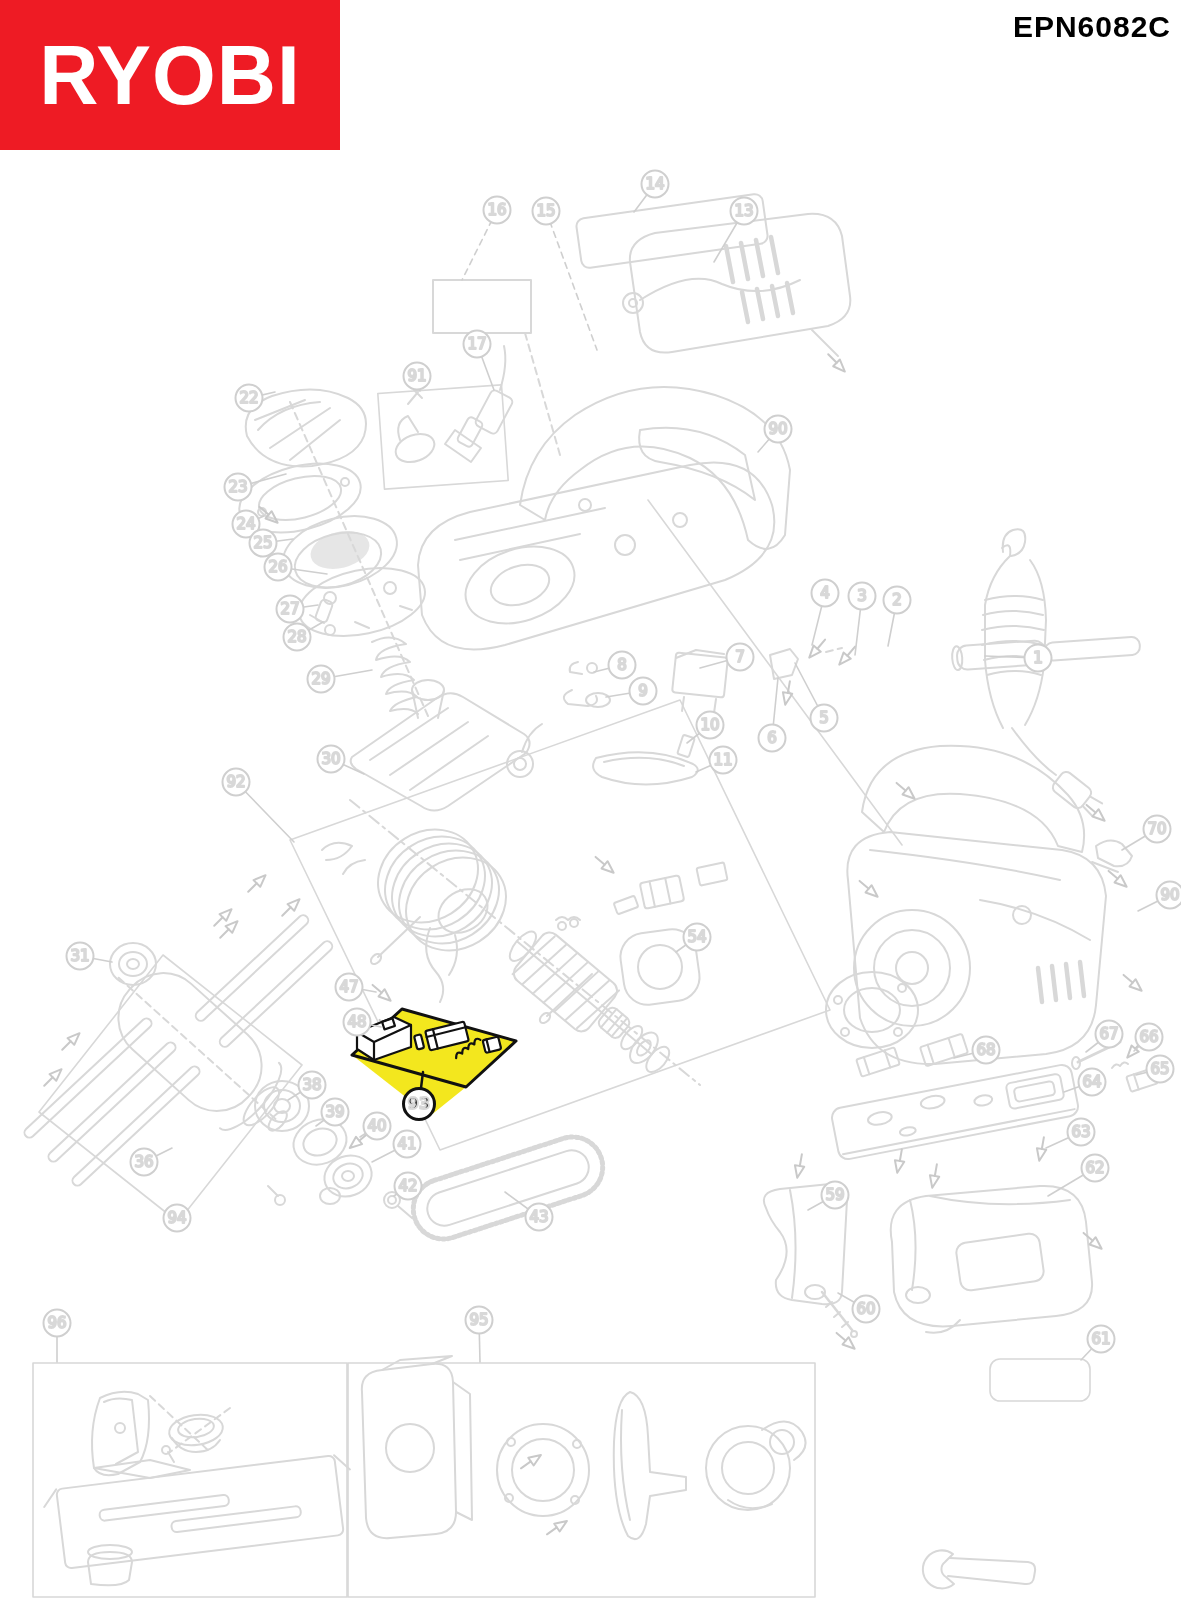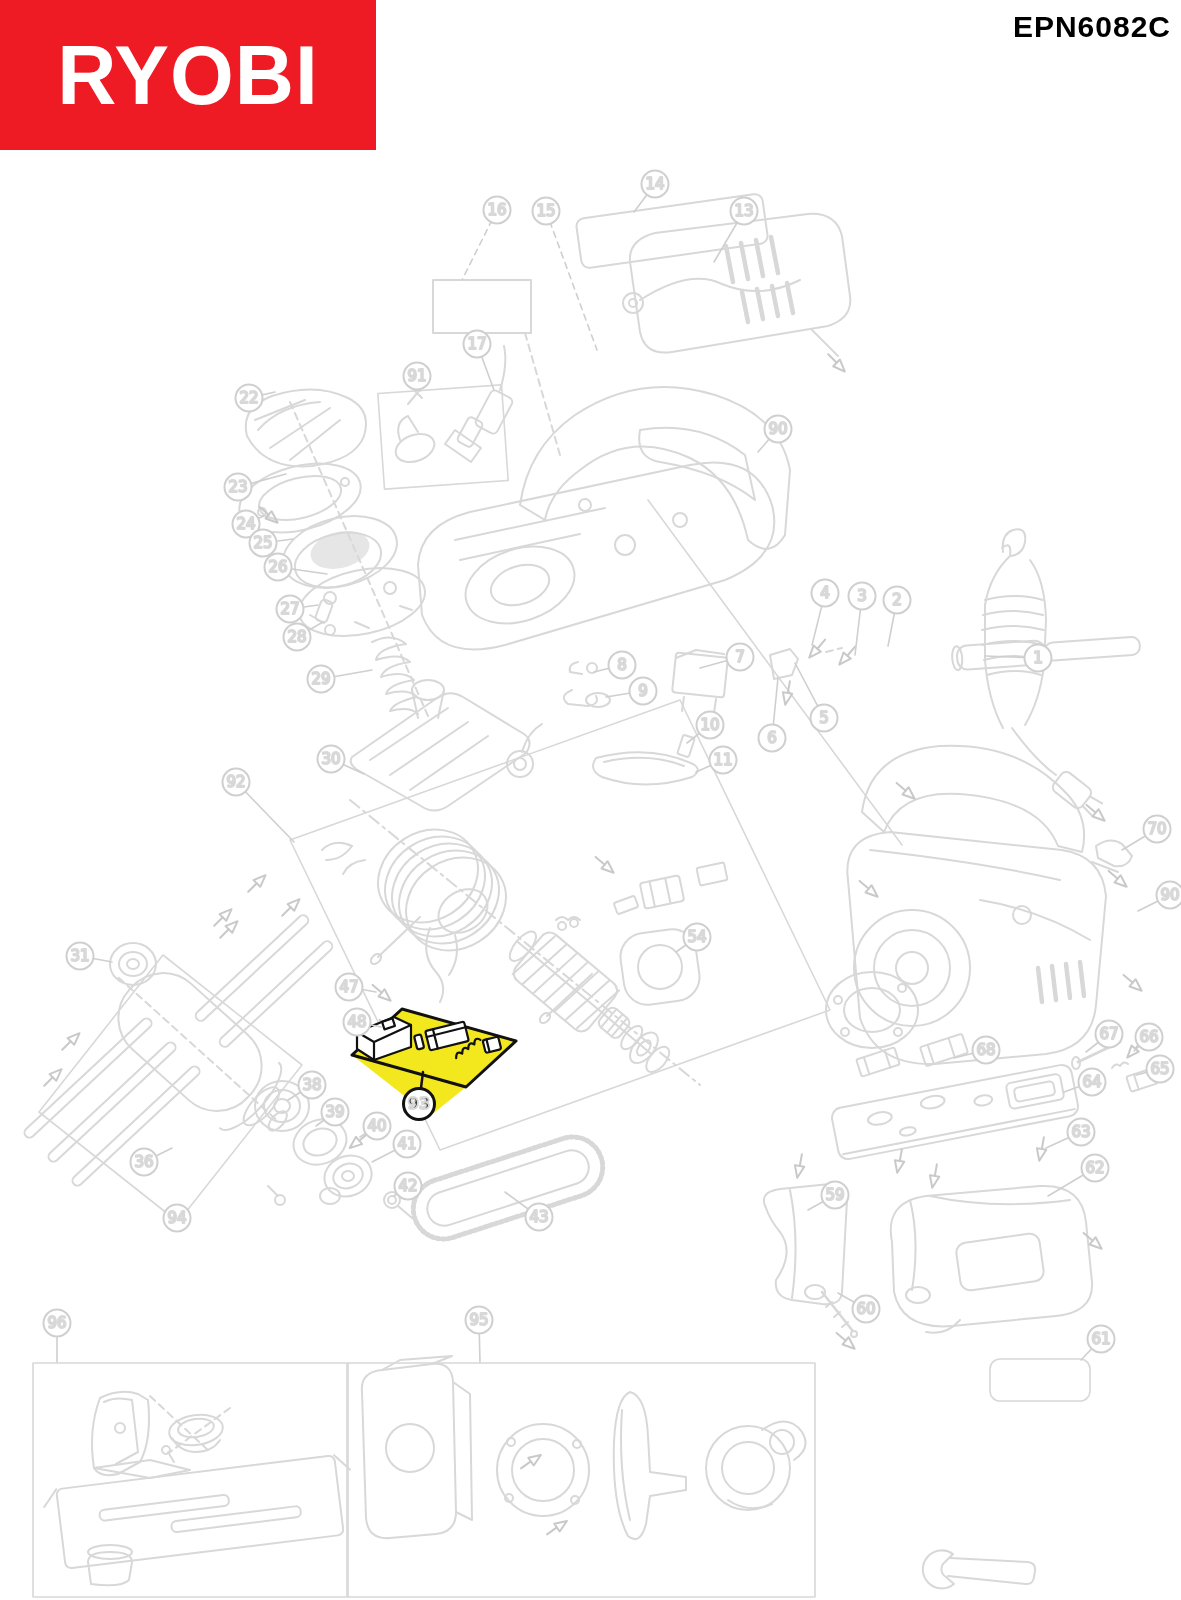--- a/index.html
+++ b/index.html
@@ -1,18 +1,18 @@
 <!DOCTYPE html>
 <html style="--brand-red: #ee1b24; --title-text: #000000; --line: #d8d8d8; --line-strong: #c9c9c9; --callout: #cfcfcf; --callout-text: #c6c6c6; --highlight: #f3e71e; --ink: #111111;"><head>
 <meta charset="utf-8">
 <style>
   html,body{margin:0;padding:0;background:#ffffff;}
   #page{position:relative;width:1181px;height:1600px;background:#fff;overflow:hidden;
         font-family:"Liberation Sans",sans-serif;}
-  #logo{position:absolute;left:0;top:0;width:376px;height:150px;background:var(--brand-red,#ee1b24);
+  #logo{position:absolute;left:0;top:0;width:340px;height:150px;background:var(--brand-red,#ee1b24);
         display:flex;align-items:center;justify-content:center;}
   #logo span{color:#fff;font-weight:bold;font-size:82px;letter-spacing:1px;transform:scaleY(1.02);
         font-family:"Liberation Sans",sans-serif;}
   #model{position:absolute;right:10px;top:10px;font-size:30px;font-weight:bold;color:var(--title-text,#000);
         letter-spacing:1px;font-family:"Liberation Sans",sans-serif;}
   #diagram-svg{position:absolute;left:0;top:0;}
   #art{stroke:var(--line,#d8d8d8);fill:none;stroke-width:2;stroke-linecap:round;stroke-linejoin:round;}
   #art .thin{stroke-width:1.6;}
   #art .thick{stroke-width:4.5;}
   #art .teeth{stroke-width:5;stroke-dasharray:2.5 3;}

